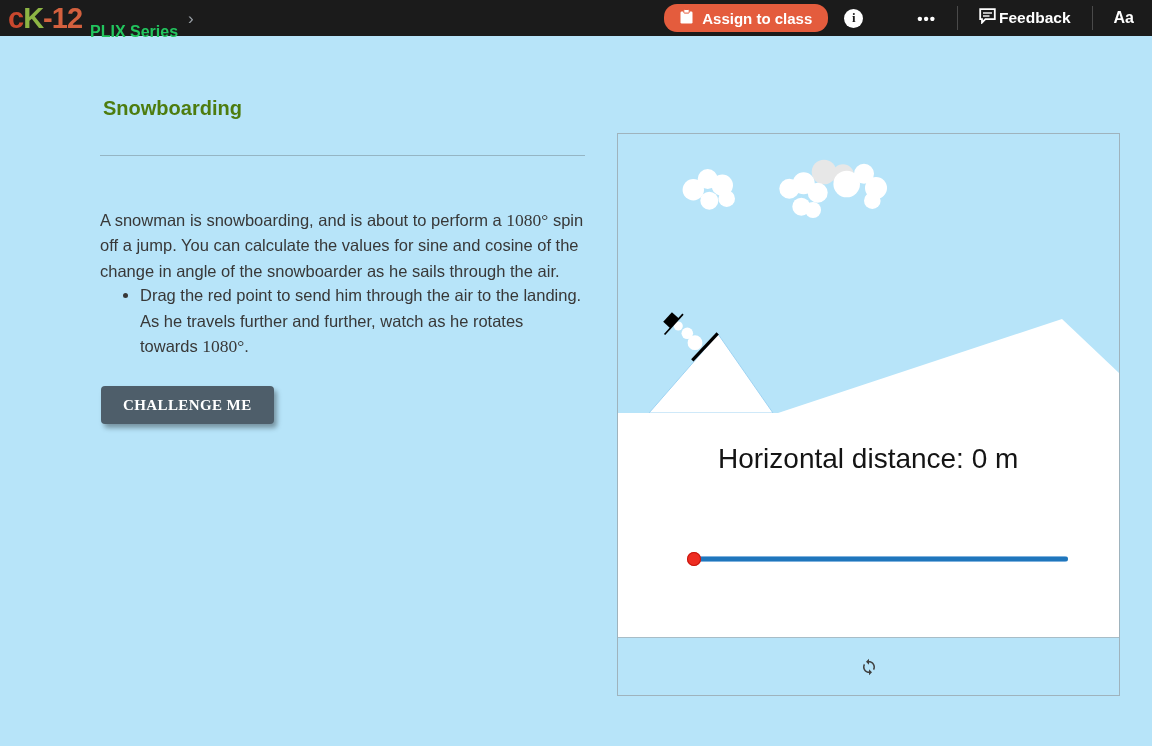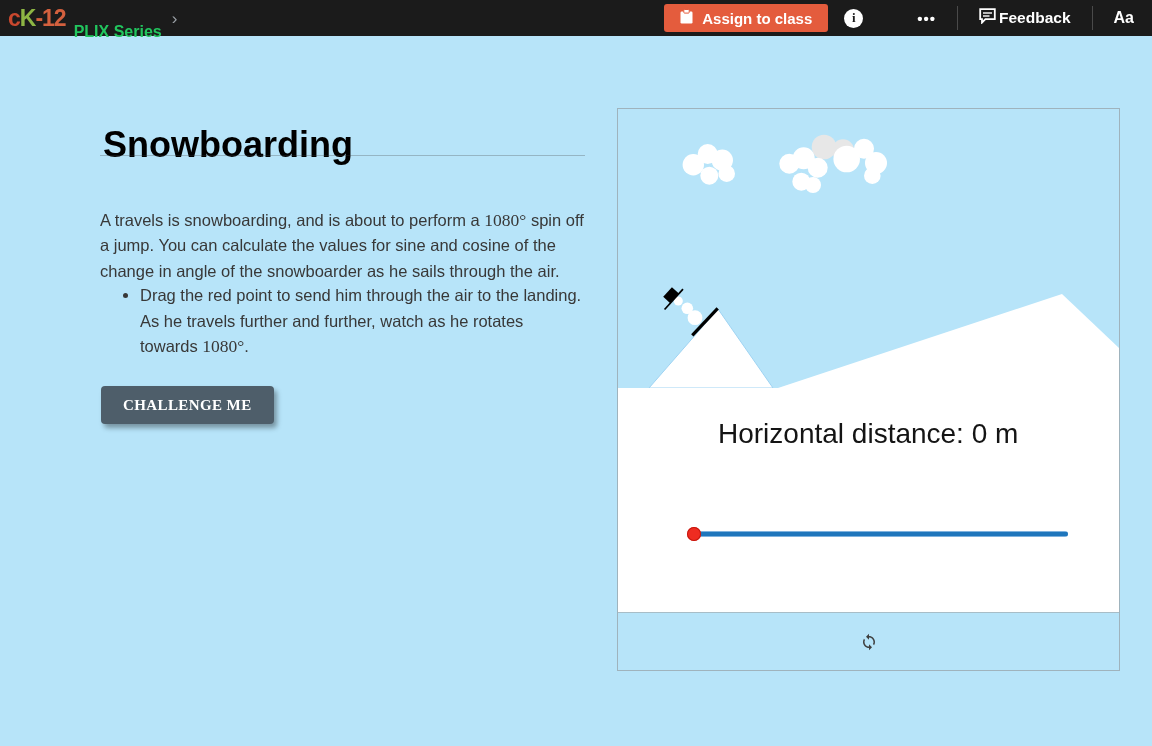--- a/index.html
+++ b/index.html
@@ -14,30 +14,30 @@
     width:1152px;height:746px;position:relative;overflow:hidden;
     background:var(--page-bg);
     font-family:"Liberation Sans",sans-serif;color:var(--text-dark);
   }
   
   .topbar{
     position:absolute;top:0;left:0;width:1152px;height:36px;
     background:var(--header-bg);display:flex;align-items:center;
     padding:0 10px 0 8px;
   }
-  .logo{font-size:23px;font-weight:bold;letter-spacing:-1px;line-height:1;cursor:pointer;}
+  .logo{font-size:29px;font-weight:bold;letter-spacing:-1px;line-height:1;cursor:pointer;}
   .logo .lc{color:var(--logo-red);}
   .logo .lk{color:var(--logo-green);}
   .logo .ln{color:var(--logo-suffix-red);}
   .product-title{color:#22c55e;font-weight:bold;font-size:16px;margin-left:8px;margin-top:27px;}
   .crumb-chev{color:#9aa0a6;font-size:17px;margin-left:10px;margin-top:1px;}
   .top-right{margin-left:auto;display:flex;align-items:center;}
   .assign-btn{
     display:flex;align-items:center;gap:9px;background:var(--accent-orange);
-    color:#fff;font-weight:bold;font-size:15px;border:none;border-radius:3px;
+    color:#fff;font-weight:bold;font-size:15px;border:none;border-radius:13px;
     padding:0 16px;height:28px;cursor:pointer;font-family:inherit;
   }
   .info-btn{
     width:19px;height:19px;border-radius:50%;background:#fff;color:#1b1b1b;
     font-weight:bold;font-size:13px;display:flex;align-items:center;justify-content:center;
     margin-left:16px;border:none;cursor:pointer;font-family:"Liberation Serif",serif;
   }
   .more-btn{
     background:none;border:none;color:#fff;font-size:15px;font-weight:bold;
     letter-spacing:1px;margin-left:48px;cursor:pointer;line-height:1;
@@ -46,21 +46,21 @@
   .feedback-btn{
     display:flex;align-items:center;gap:3px;background:none;border:none;color:#fff;
     font-weight:bold;font-size:15.5px;cursor:pointer;font-family:inherit;
   }
   .textsize-btn{
     background:none;border:none;color:#fff;font-weight:bold;font-size:16px;
     cursor:pointer;font-family:inherit;margin-right:2px;
   }
   
   .page-title{
-    position:absolute;left:103px;top:100px;font-size:36px;font-weight:bold;color:#000000;
+    position:absolute;left:103px;top:84px;font-size:20px;font-weight:bold;color:#4d7c0f;
   }
   .title-rule{
     position:absolute;left:100px;top:155px;width:485px;height:1px;
     background:rgba(61,61,61,.28);
   }
   .intro{
     position:absolute;left:100px;top:191px;width:484px;
     font-size:16.5px;line-height:25.5px;color:#383838;
   }
   .math{font-family:"Liberation Serif",serif;font-size:17.5px;text-align:right;}
@@ -69,21 +69,21 @@
     font-size:16.5px;line-height:25.5px;color:#383838;
   }
   .challenge-btn{
     position:absolute;left:101px;top:386px;height:38px;padding:0 22px;
     background:var(--challenge-bg);color:#fff;font-weight:bold;font-size:15px;
     letter-spacing:.4px;border:none;border-radius:4px;cursor:pointer;
     box-shadow:3px 4px 5px rgba(0,0,0,.35);font-family:Liberation Serif, serif;
   }
   
   .sim-panel{
-    position:absolute;left:617px;top:108px;width:503px;height:563px;
+    position:absolute;left:617px;top:133px;width:503px;height:563px;
     border:1px solid var(--panel-border);display:flex;flex-direction:column;
     background:#fdba74;
   }
   .sky{position:relative;height:279px;background:var(--page-bg);overflow:hidden;}
   .sky svg{position:absolute;left:0;top:0;}
   .ground{position:relative;flex:1;background:#fff;}
   .readout{
     position:absolute;left:100px;font-size:28px;color:#141414;white-space:nowrap;
   }
   .readout.line1{top:30px;}
@@ -143,21 +143,21 @@
 
     <div class="vdiv"></div>
 
     <button class="textsize-btn">Aa</button>
   </div>
 </header>
 
 <h1 class="page-title">Snowboarding</h1>
 <div class="title-rule"></div>
 
-<p class="intro"><span>A travels is snowboarding, and is about to perform a </span><span class="math">1080°</span><span> spin off a jump. You can calculate the values for sine and cosine of the change in angle of the snowboarder as he sails through the air.</span></p>
+<p class="intro"><span>A snowman is snowboarding, and is about to perform a </span><span class="math">1080°</span><span> spin off a jump. You can calculate the values for sine and cosine of the change in angle of the snowboarder as he sails through the air.</span></p>
 
 <ul class="bullets">
   <li><span>Drag the red point to send him through the air to the landing. As he travels further and further, watch as he rotates towards </span><span class="math">1080°</span><span>.</span></li>
 </ul>
 
 <button class="challenge-btn">CHALLENGE ME</button>
 
 <div class="sim-panel">
 
   <div class="sky">

